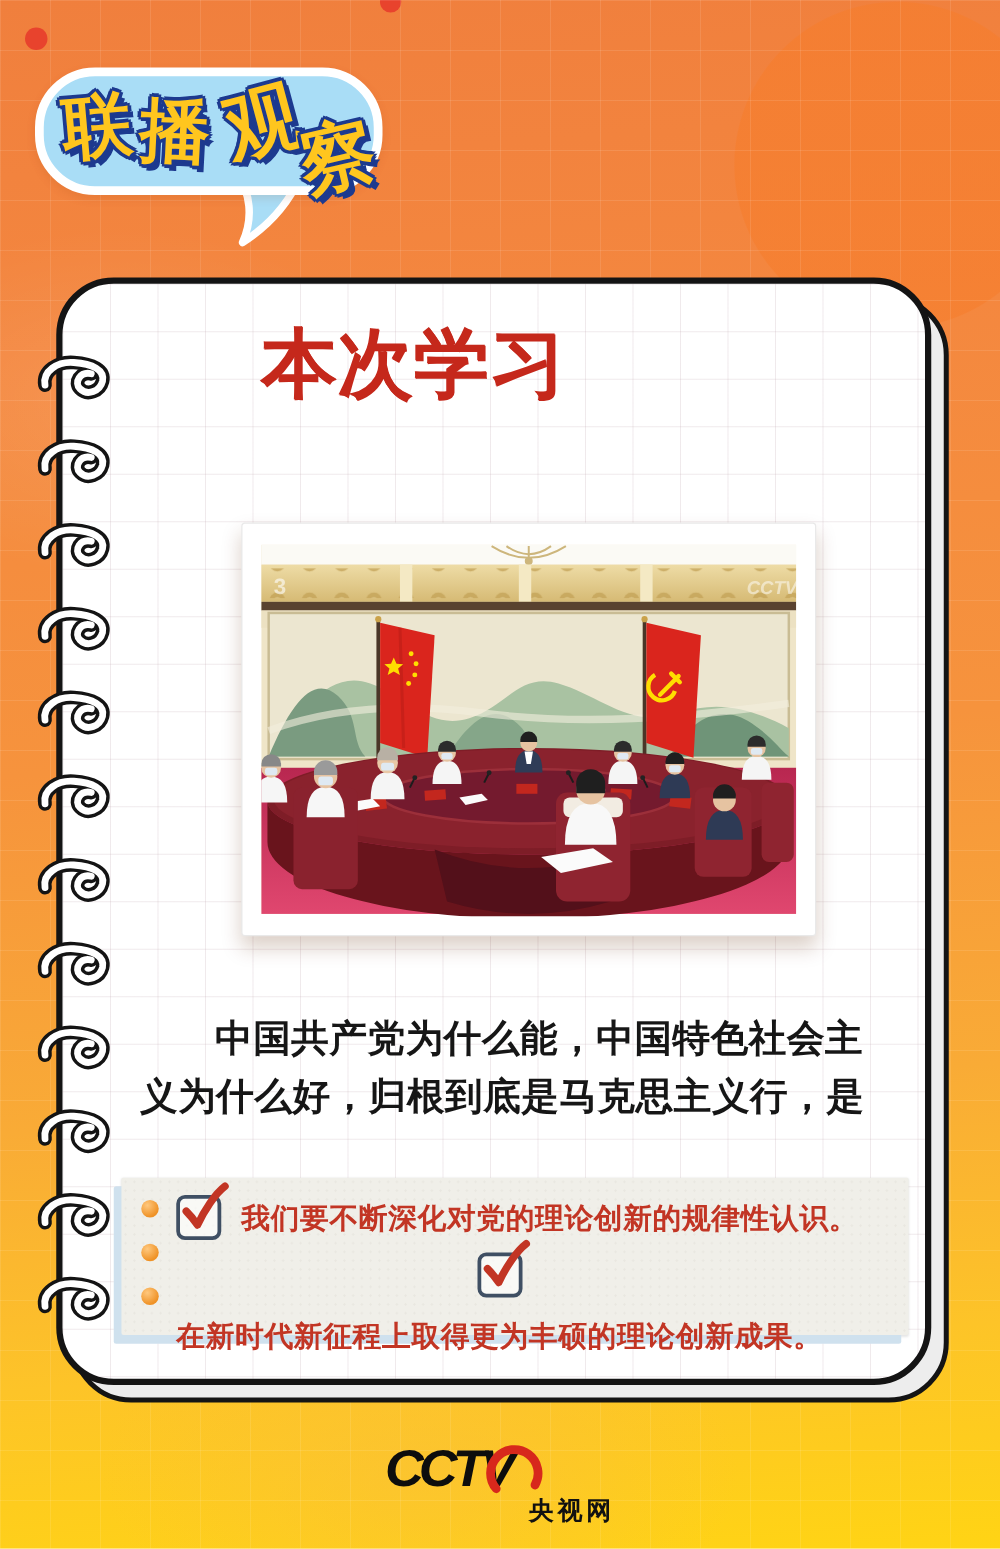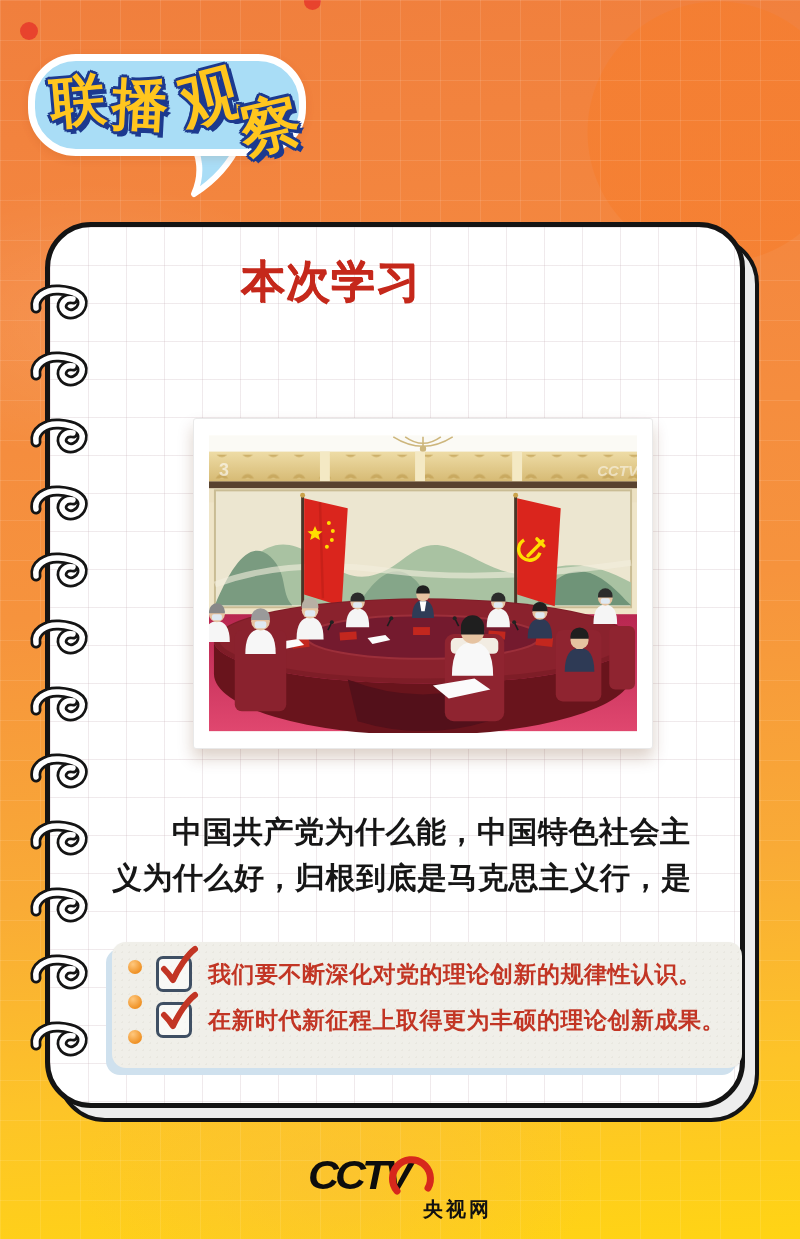--- a/index.html
+++ b/index.html
@@ -39,41 +39,41 @@
     border:4px solid #141414;border-radius:48px;z-index:1;}
   .card{position:absolute;left:45px;top:222px;width:690px;height:876px;background-color:#fff;
     background-image:
       linear-gradient(to right, rgba(205,185,192,0.30) 1px, transparent 1px),
       linear-gradient(to bottom, rgba(205,185,192,0.30) 1px, transparent 1px);
     background-size:38px 38px;border:5px solid #141414;border-radius:46px;z-index:2;}
   .rings{position:absolute;left:26px;top:278px;width:68px;height:784px;z-index:5;}
 
   .title{position:absolute;left:45px;top:254px;width:572px;text-align:center;z-index:3;
     color:#c5281b;font-family:"Liberation Serif","DejaVu Serif",serif;font-weight:900;
-    font-size:44px;line-height:1.26;letter-spacing:1px;text-shadow:0.6px 0.6px 0 #c5281b;}
+    font-size:60px;line-height:1.26;letter-spacing:1px;text-shadow:0.6px 0.6px 0 #c5281b;}
 
   .photo{position:absolute;left:193px;top:418px;width:458px;height:329px;background:#fff;
     border:1px solid #e9e9e9;border-radius:3px;box-shadow:0 9px 16px rgba(95,40,0,0.22);
     z-index:3;display:flex;align-items:center;justify-content:center;}
 
   .para{position:absolute;left:112px;top:774px;width:632px;z-index:3;color:#161616;
     font-size:30px;line-height:46px;font-weight:800;letter-spacing:0.5px;margin-top:35px;}
   .para .ln{display:block;white-space:nowrap;}
   .para .ln.first{text-indent:60px;}
 
-  .checkbox-card{position:absolute;left:112px;top:942px;width:630px;height:126px;z-index:3;
+  .checkbox-card{position:absolute;left:97px;top:942px;width:630px;height:126px;z-index:3;
     background-color:#f0efe9;
     background-image:radial-gradient(rgba(120,110,90,0.06) 1px, transparent 1px);
-    background-size:7px 7px;border-radius:14px;
+    background-size:7px 7px;border-radius:2px;
     box-shadow:-6px 7px 0 #cfe1ee,0 1px 2px rgba(0,0,0,0.10);}
   .side-dots span{position:absolute;left:16px;width:14px;height:14px;border-radius:50%;
     background:radial-gradient(circle at 35% 30%, #ffc87e, #ef9226 70%);}
   .side-dots .sd1{top:18px;} .side-dots .sd2{top:53px;} .side-dots .sd3{top:88px;}
   .check-row{position:absolute;left:44px;display:flex;align-items:center;gap:16px;}
-  .check-row.r1{top:14px;} .check-row.r2{top:60px;}
+  .check-row.r1{top:14px;} .check-row.r2{top:60px;flex-direction:column;}
   .checkbox{position:relative;width:30px;height:30px;border:3px solid #3f4f63;border-radius:7px;
     background:rgba(255,255,255,0.6);flex:0 0 auto;}
   .checkbox svg{position:absolute;left:-2px;top:-14px;}
   .check-text{color:#c23524;font-size:23px;font-weight:600;white-space:nowrap;letter-spacing:0.5px;}
 
   
   .footer{position:absolute;left:0;top:1152px;width:800px;display:flex;justify-content:center;
     align-items:flex-start;z-index:3;}
   .cctv-word{font-size:43px;font-weight:900;font-style:italic;letter-spacing:-4px;color:#0d0d0d;
     line-height:1.1;transform:scaleY(0.96);}

